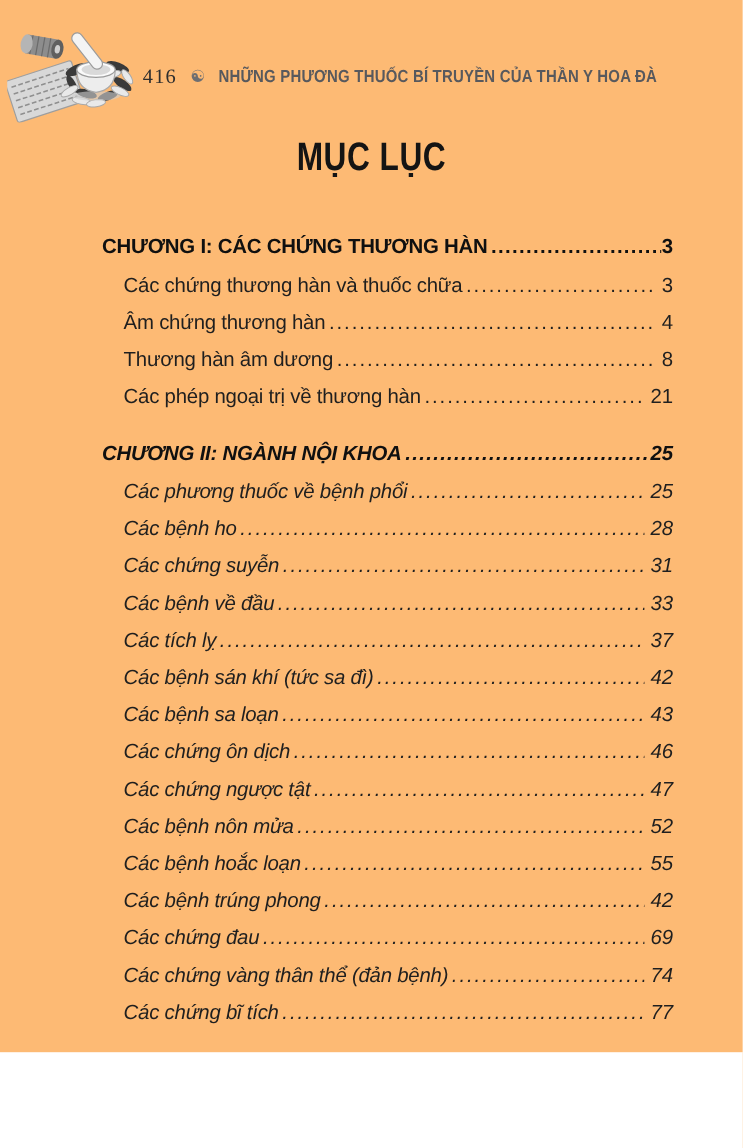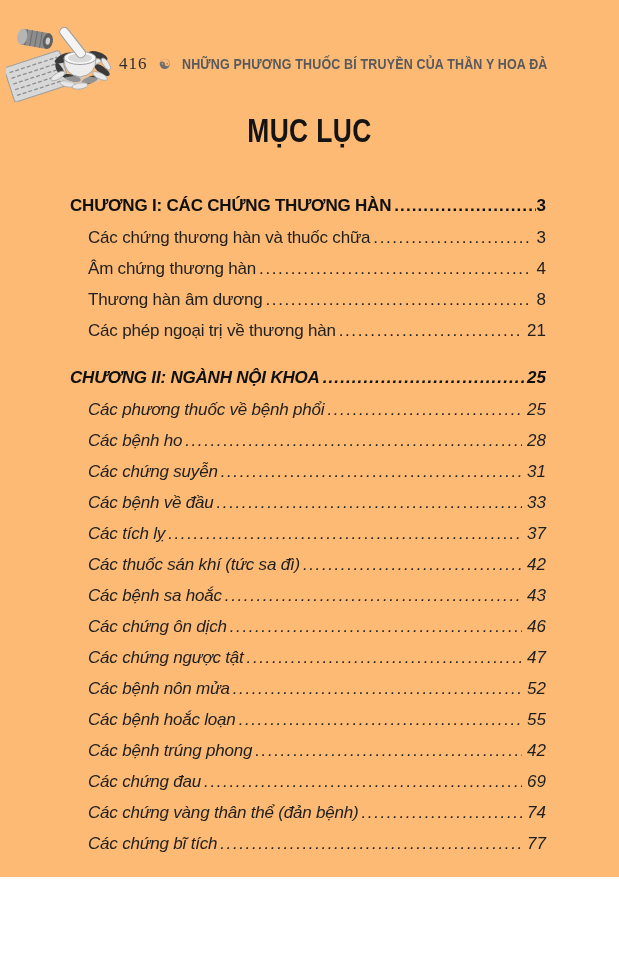--- a/index.html
+++ b/index.html
@@ -35,21 +35,21 @@
   }
   
   .doc-title{
     position:absolute; top:112px; left:0; width:100%;
     text-align:center;
     font-size:33px; font-weight:bold; color:#141414;
     transform:scaleX(0.80);
     letter-spacing:0.5px;
   }
   
-  .toc{ position:absolute; left:70px; top:190px; width:476px; }
+  .toc{ position:absolute; left:85px; top:190px; width:476px; }
   .toc-section + .toc-section{ margin-top:16px;font-style:italic; }
   .toc-row{ display:flex; align-items:baseline; }
   .toc-heading{
     font-weight:bold; font-size:17px; line-height:32px; color:#101010;
   }
   .toc-entry{
     font-size:17px; line-height:31px; color:#1f1f1f;
     padding-left:18px;
   }
   .toc-label{ white-space:nowrap; letter-spacing:-0.2px; }
@@ -182,26 +182,26 @@
           <span class="toc-label">Các bệnh về đầu</span>
           <span class="leader"></span>
           <span class="toc-page">33</span>
         </div>
         <div class="toc-row toc-entry">
           <span class="toc-label">Các tích lỵ</span>
           <span class="leader"></span>
           <span class="toc-page">37</span>
         </div>
         <div class="toc-row toc-entry">
-          <span class="toc-label">Các thuốc sán khí (tức sa đì)</span>
+          <span class="toc-label">Các bệnh sán khí (tức sa đì)</span>
           <span class="leader"></span>
           <span class="toc-page">42</span>
         </div>
         <div class="toc-row toc-entry">
-          <span class="toc-label">Các bệnh sa hoắc</span>
+          <span class="toc-label">Các bệnh sa loạn</span>
           <span class="leader"></span>
           <span class="toc-page">43</span>
         </div>
         <div class="toc-row toc-entry">
           <span class="toc-label">Các chứng ôn dịch</span>
           <span class="leader"></span>
           <span class="toc-page">46</span>
         </div>
         <div class="toc-row toc-entry">
           <span class="toc-label">Các chứng ngược tật</span>

